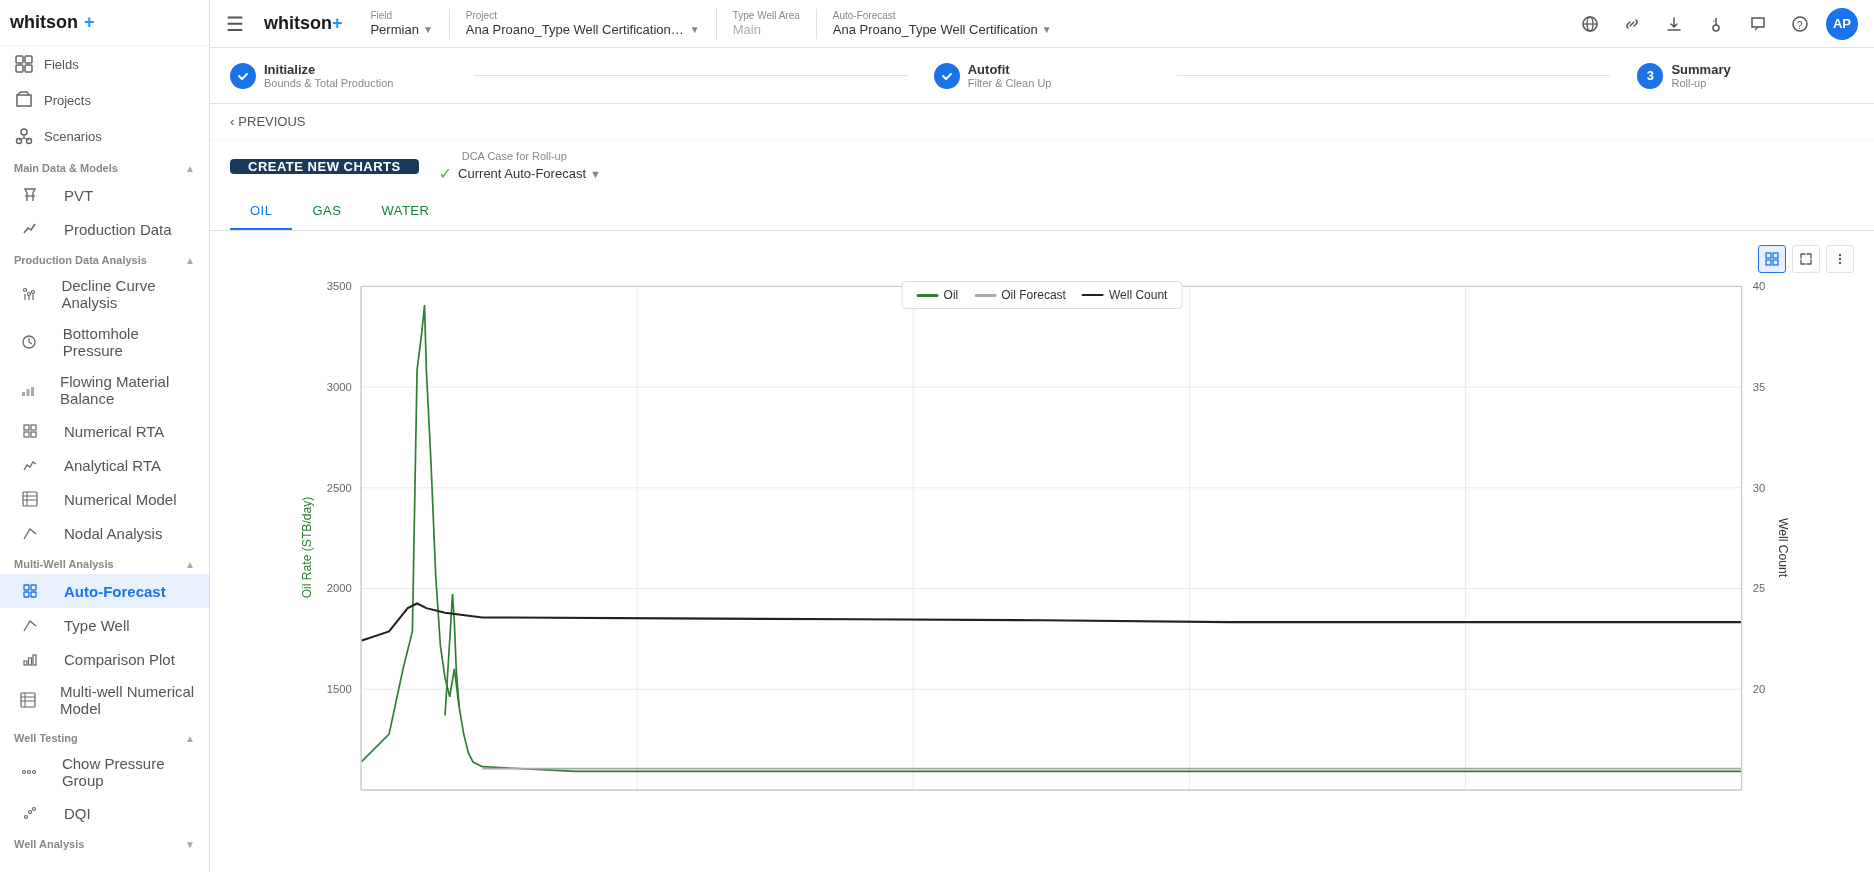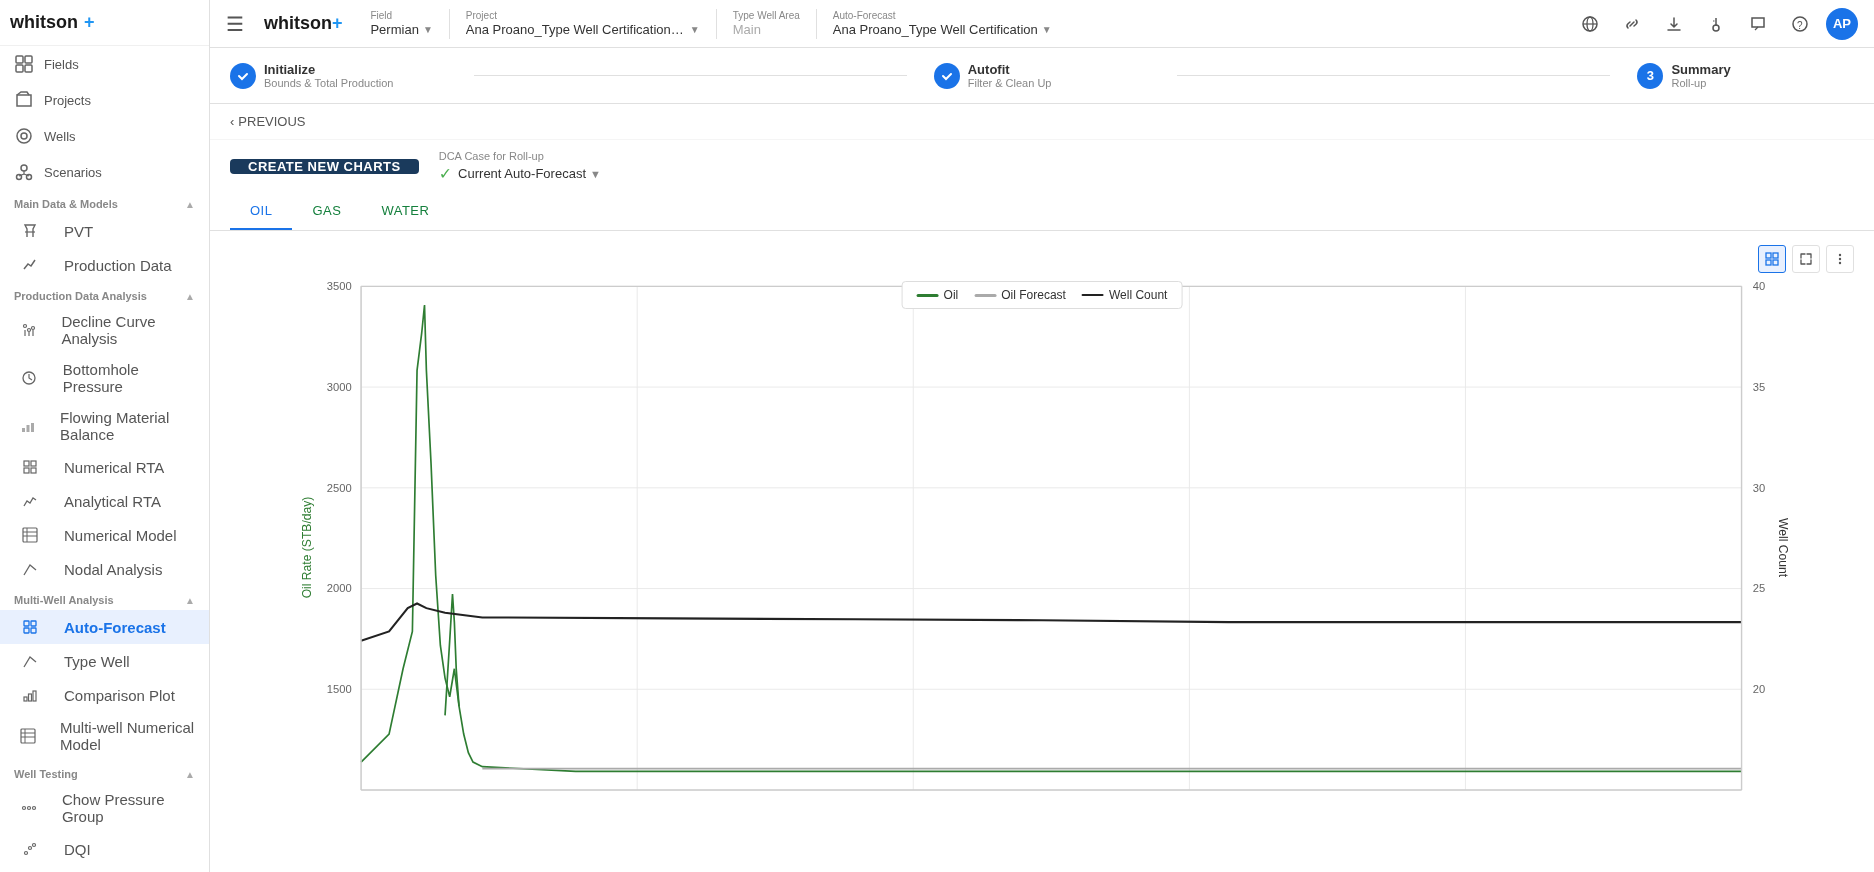--- a/index.html
+++ b/index.html
@@ -250,29 +250,20 @@
       <svg width="18" height="18" viewBox="0 0 18 18" fill="none">
           <path d="M2 4h14v11H2z" stroke="#666" stroke-width="1.5"></path>
           <path d="M2 4l4-3h6l2 3" stroke="#666" stroke-width="1.5"></path>
         </svg>
     </span>
     <span>Projects</span>
   </div>
   <div class="sidebar-nav-item">
     <span class="sidebar-nav-icon">
       <svg width="18" height="18" viewBox="0 0 18 18" fill="none">
-          <circle cx="9" cy="9" r="7" stroke="#666" stroke-width="1.5"></circle>
-          <circle cx="9" cy="9" r="3" stroke="#666" stroke-width="1.5"></circle>
-        </svg>
-    </span>
-    <span>Wells</span>
-  </div>
-  <div class="sidebar-nav-item">
-    <span class="sidebar-nav-icon">
-      <svg width="18" height="18" viewBox="0 0 18 18" fill="none">
           <circle cx="9" cy="5" r="3" stroke="#666" stroke-width="1.5"></circle>
           <circle cx="4" cy="14" r="2.5" stroke="#666" stroke-width="1.5"></circle>
           <circle cx="14" cy="14" r="2.5" stroke="#666" stroke-width="1.5"></circle>
           <path d="M9 8v3M9 11l-5 2M9 11l5 2" stroke="#666" stroke-width="1.2"></path>
         </svg>
     </span>
     <span>Scenarios</span>
   </div>
 
   <div class="sidebar-section-header">
@@ -570,21 +561,21 @@
     <div style="padding: 10px 20px; border-bottom: 1px solid #f5f5f5;">
       <button class="btn-previous">
         <span style="font-size:13px;">‹</span>
         <span>PREVIOUS</span>
       </button>
     </div>
 
     <div class="content-actions">
       <button class="btn-create">CREATE NEW CHARTS</button>
       <div style="display:flex;flex-direction:column;gap:2px;margin-left:6px;">
-        <span style="font-size:11px;color:#888;">DCA Case for Roll-up</span>
+        <span style="font-size:11px;color:#888;margin-left:23px;">DCA Case for Roll-up</span>
         <div style="display:flex;align-items:center;gap:6px;">
           <span style="color:#4caf50;font-size:16px;">✓</span>
           <div style="display:flex;align-items:center;gap:4px;cursor:pointer;">
             <span style="font-size:13px;font-weight:500;color:#333;">Current Auto-Forecast</span>
             <span style="font-size:11px;color:#888;">▼</span>
           </div>
         </div>
       </div>
     </div>
 

